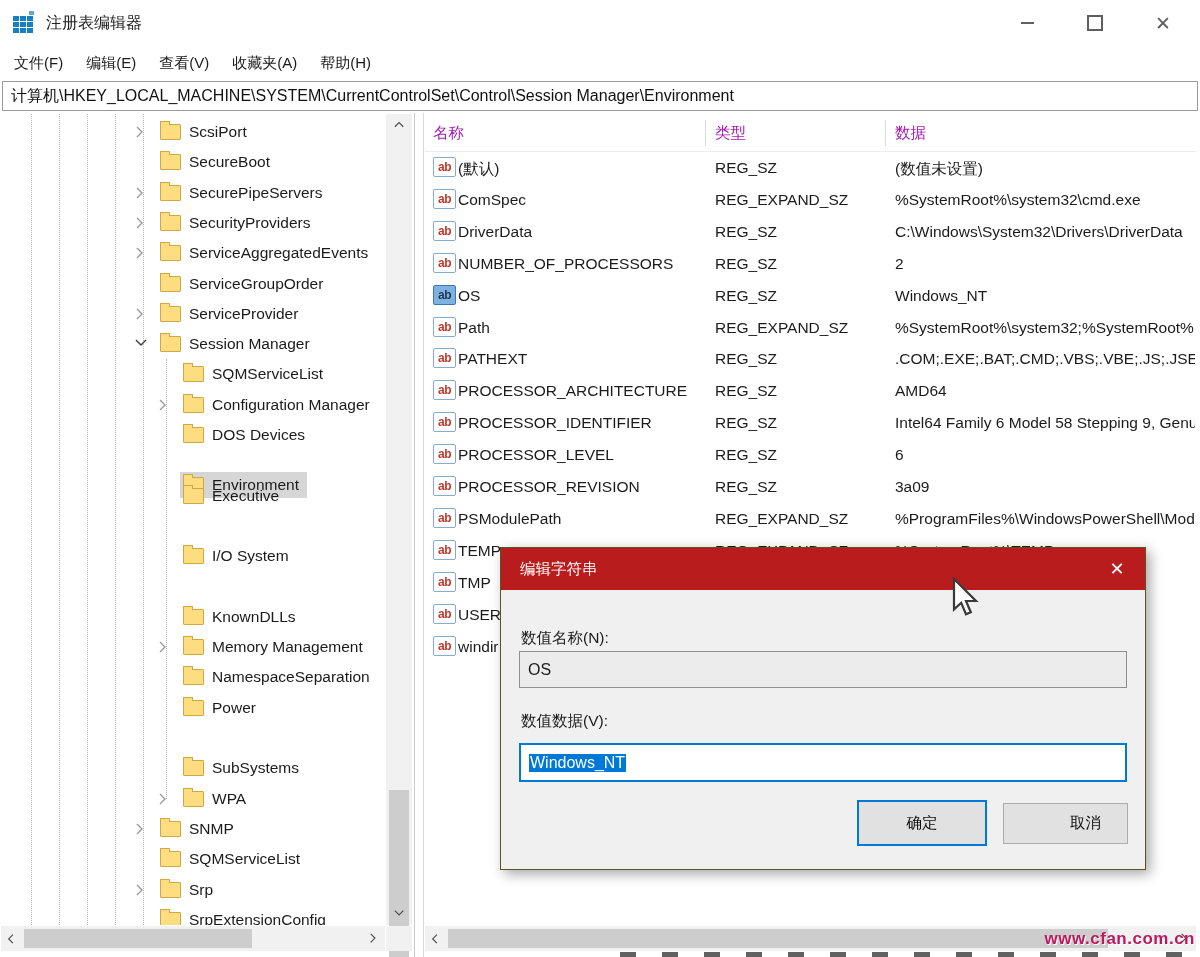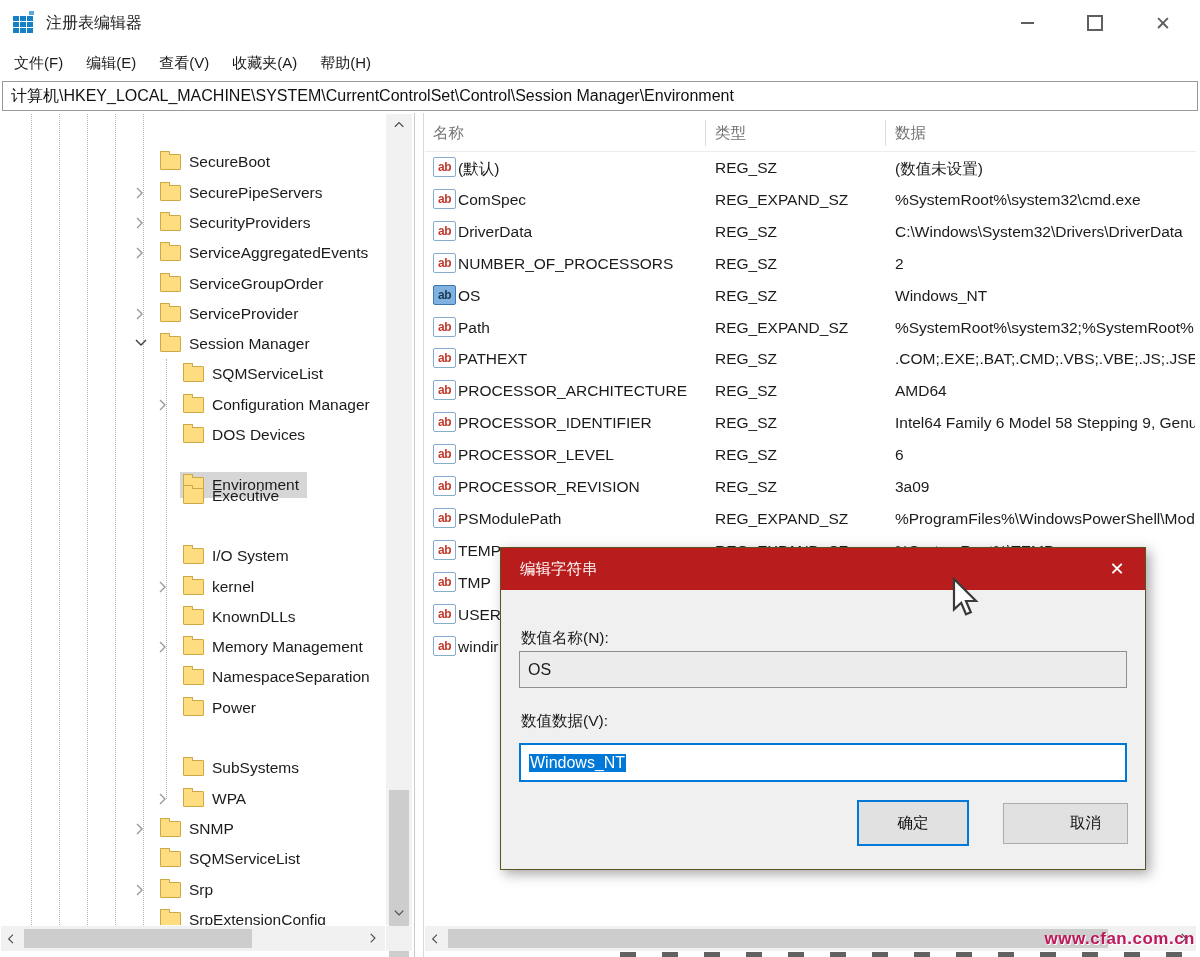--- a/index.html
+++ b/index.html
@@ -30,21 +30,21 @@
   .guide-sub{position:absolute;width:0;border-left:1px dotted #b5b5b5;}
   .tree-item{position:absolute;height:30px;width:100%;}
   .tree-arrow{position:absolute;top:8px;}
   .grp{position:absolute;top:2px;height:26px;display:flex;align-items:center;padding:0 8px 0 3px;}
   .grp.sel{background:#d6d6d6;margin-top:20px;}
   .folder{width:19px;height:14px;background:#fddd80;border:1px solid #cfa845;border-radius:1px;position:relative;flex:0 0 auto;}
   .folder::before{content:"";position:absolute;top:-4px;left:-1px;width:8px;height:3px;background:#fddd80;border:1px solid #cfa845;border-bottom:none;border-radius:1px 1px 0 0;}
   .t-label{margin-left:8px;font-size:15.5px;white-space:nowrap;color:#1b1b1b;}
   
   .listview{position:absolute;left:425px;top:114px;width:771px;height:811px;overflow:hidden;background:#fff;}
-  .lv-header{position:absolute;left:0;top:3px;width:100%;height:30px;font-size:15.5px;color:#737373;}
+  .lv-header{position:absolute;left:0;top:3px;width:100%;height:30px;font-size:15.5px;color:#a21caf;}
   .lv-h-name{position:absolute;left:8px;top:6px;}
   .lv-h-type{position:absolute;left:290px;top:6px;}
   .lv-h-data{position:absolute;left:470px;top:6px;}
   .h-sep{position:absolute;top:3px;width:1px;height:26px;background:#dcdcdc;}
   .h-line{position:absolute;left:0;top:34px;width:100%;height:1px;background:#ececec;}
   .trow{position:absolute;left:0;height:32px;width:100%;font-size:15.5px;}
   .ab-icon{position:absolute;left:8px;top:5px;width:21px;height:18px;border:1px solid #86add1;border-radius:2px;
       background:#fff;color:#c23a2b;font-size:12px;font-weight:bold;display:flex;align-items:center;justify-content:center;letter-spacing:-0.5px;}
   .ab-icon.sel{background:#7fb2e0;border-color:#3c78ad;color:#1d3a55;}
   .c-name{position:absolute;left:33px;top:7px;white-space:nowrap;}
@@ -65,21 +65,21 @@
       border:1px solid #5a5424;box-sizing:border-box;box-shadow:4px 4px 12px rgba(0,0,0,0.35);}
   .dlg-title{position:absolute;left:0;top:0;width:100%;height:42px;background:#b91c1c;}
   .dlg-title-text{position:absolute;left:19px;top:11px;color:#fff;font-size:15.5px;}
   .dlg-close{position:absolute;right:16px;top:9px;color:#fff;font-size:18px;width:24px;height:24px;display:flex;align-items:center;justify-content:center;}
   .dlg-label{position:absolute;left:20px;font-size:15.5px;color:#1b1b1b;}
   .dlg-field{position:absolute;left:18px;width:608px;box-sizing:border-box;font-size:16px;display:flex;align-items:center;padding-left:8px;}
   .fld-name{top:103px;height:37px;background:#ececec;border:1px solid #8f8f8f;}
   .fld-data{top:195px;height:39px;background:#fff;border:2px solid #0078d7;}
   .sel-text{background:#0078d7;color:#fff;padding:0 1px;}
   .dlg-btn{position:absolute;box-sizing:border-box;background:#e1e1e1;font-size:15.5px;display:flex;align-items:center;justify-content:center;color:#111;}
-  .btn-ok{left:356px;top:252px;width:112px;height:46px;border:2px solid #0078d7;}
+  .btn-ok{left:356px;top:252px;width:130px;height:46px;border:2px solid #0078d7;}
   .btn-cancel{left:502px;top:255px;width:125px;height:41px;border:1px solid #acacac;padding-left:40px;}
   
   .cursor{position:absolute;left:952px;top:577px;z-index:60;}
   .watermark{position:absolute;right:5px;top:929px;font-size:17px;font-weight:bold;
       color:#be185d;text-shadow:1px 1px 0 #ffffff;z-index:40;letter-spacing:0.5px;}
   .frags{position:absolute;left:620px;top:952px;width:575px;height:5px;opacity:.8;
       background:repeating-linear-gradient(90deg,#3a3a3a 0 16px,transparent 16px 42px);}
 </style>
 </head>
 <body>
@@ -123,20 +123,29 @@
 
   <input class="addressbar" readonly="" value="计算机\HKEY_LOCAL_MACHINE\SYSTEM\CurrentControlSet\Control\Session Manager\Environment" style="">
 
   <div class="treeview">
       <div class="guide" style="left: 30px;"></div>
       <div class="guide" style="left: 58px;"></div>
       <div class="guide" style="left: 86px;"></div>
       <div class="guide" style="left: 114px;"></div>
       <div class="guide" style="left: 142px;"></div>
       <div class="guide-sub" style="left: 165px; top: 245px; height: 440px;"></div>
+      <div class="tree-item" style="top: 3px;">
+        <span class="tree-arrow" style="left: 134px;"><svg width="13" height="13" viewBox="0 0 13 13">
+            <polyline points="2,1 7,6 2,11" fill="none" stroke="#9a9a9a" stroke-width="1.4"></polyline>
+          </svg></span>
+        <span class="grp" style="left: 156px;">
+          <span class="folder"></span>
+          <span class="t-label">ScsiPort</span>
+        </span>
+      </div>
       <div class="tree-item" style="top: 33px;">
         <span class="grp" style="left: 156px;">
           <span class="folder"></span>
           <span class="t-label">SecureBoot</span>
         </span>
       </div>
       <div class="tree-item" style="top: 64px;">
         <span class="tree-arrow" style="left: 134px;"><svg width="13" height="13" viewBox="0 0 13 13">
             <polyline points="2,1 7,6 2,11" fill="none" stroke="#9a9a9a" stroke-width="1.4"></polyline>
           </svg></span>
@@ -217,29 +226,20 @@
       <div class="tree-item" style="top: 367px;">
         <span class="grp" style="left: 179px;">
           <span class="folder"></span>
           <span class="t-label">Executive</span>
         </span>
       </div>
       <div class="tree-item" style="top: 427px;">
         <span class="grp" style="left: 179px;">
           <span class="folder"></span>
           <span class="t-label">I/O System</span>
-        </span>
-      </div>
-      <div class="tree-item" style="top: 458px;">
-        <span class="tree-arrow" style="left: 157px;"><svg width="13" height="13" viewBox="0 0 13 13">
-            <polyline points="2,1 7,6 2,11" fill="none" stroke="#9a9a9a" stroke-width="1.4"></polyline>
-          </svg></span>
-        <span class="grp" style="left: 179px;">
-          <span class="folder"></span>
-          <span class="t-label">kernel</span>
         </span>
       </div>
       <div class="tree-item" style="top: 488px;">
         <span class="grp" style="left: 179px;">
           <span class="folder"></span>
           <span class="t-label">KnownDLLs</span>
         </span>
       </div>
       <div class="tree-item" style="top: 518px;">
         <span class="tree-arrow" style="left: 157px;"><svg width="13" height="13" viewBox="0 0 13 13">

